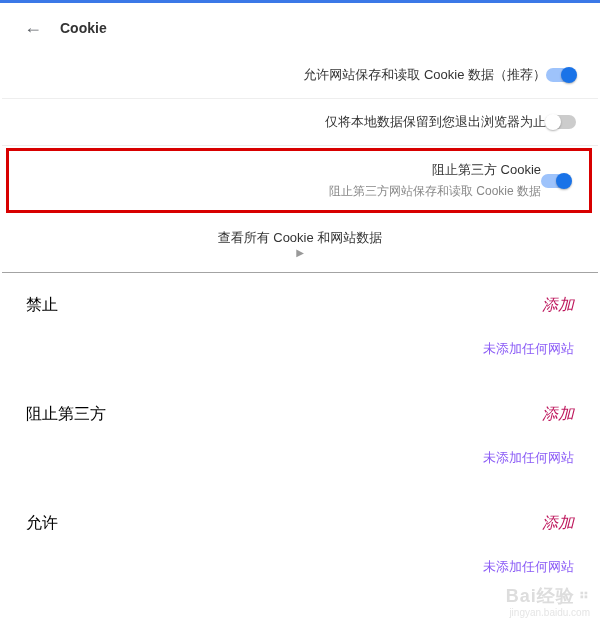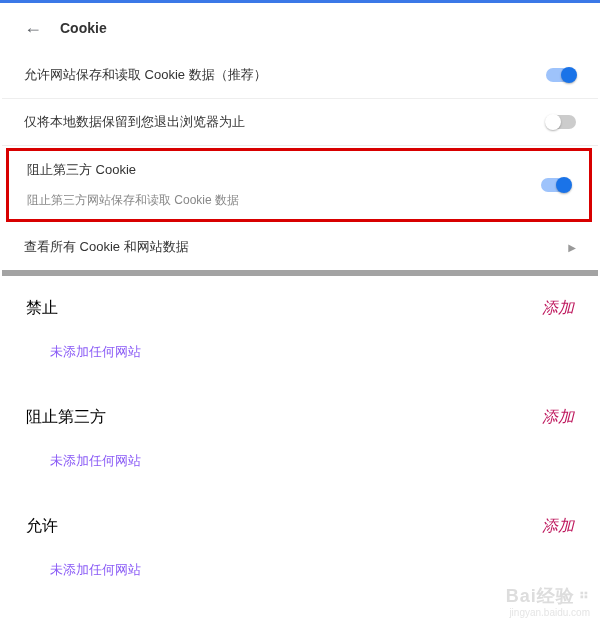--- a/index.html
+++ b/index.html
@@ -34,21 +34,21 @@
   .row {
     display: flex;
     align-items: center;
     justify-content: space-between;
     padding: 14px 22px;
     border-bottom: 1px solid #eee;
   }
   .row.two-line { align-items: center; }
   .row-text { flex: 1; }
   .row-title { font-size: 13px; color: #333; }
-  .row-sub { font-size: 12px; color: #888; margin-top: 13px; }
+  .row-sub { font-size: 12px; color: #888; margin-top: 4px; }
   .caret {
     color: #999;
     font-size: 10px;
   }
 
   .toggle {
     width: 30px;
     height: 14px;
     border-radius: 7px;
     position: relative;
@@ -71,21 +71,21 @@
     border: 3px solid #d80000;
     margin: 2px 6px 2px 4px;
     padding: 0;
   }
   .highlight-box .row {
     border-bottom: none;
     padding: 10px 18px;
     border-radius: 22px;
   }
 
-  .content { padding: 0 2px; }
+  .content { padding: 0 2px; text-align: right; }
 
   .section-header {
     display: flex;
     justify-content: space-between;
     align-items: center;
     padding: 22px 24px 8px 24px;
   }
   .section-header .label { color: #000000; font-size: 16px; }
   .section-header .add { color: #be185d; font-size: 16px; cursor: pointer; font-style: italic; }
   .empty { padding: 16px 24px 24px 48px; color: #8b5cf6; font-size: 13px; }
@@ -137,21 +137,21 @@
       <div class="row-text">
         <div class="row-title">阻止第三方 Cookie</div>
         <div class="row-sub">阻止第三方网站保存和读取 Cookie 数据</div>
       </div>
       <div class="toggle on">
           <div class="knob"></div>
         </div>
     </div>
   </div>
 
-  <div class="row" style="border-bottom:6px solid #a3a3a3;">
+  <div class="row" style="border-bottom:1px solid #a3a3a3;flex-direction:column;">
     <div class="row-text">
       <div class="row-title">查看所有 Cookie 和网站数据</div>
     </div>
     <span class="caret">▶</span>
   </div>
 
   <div class="section-header">
     <span class="label">禁止</span>
     <span class="add">添加</span>
   </div>

